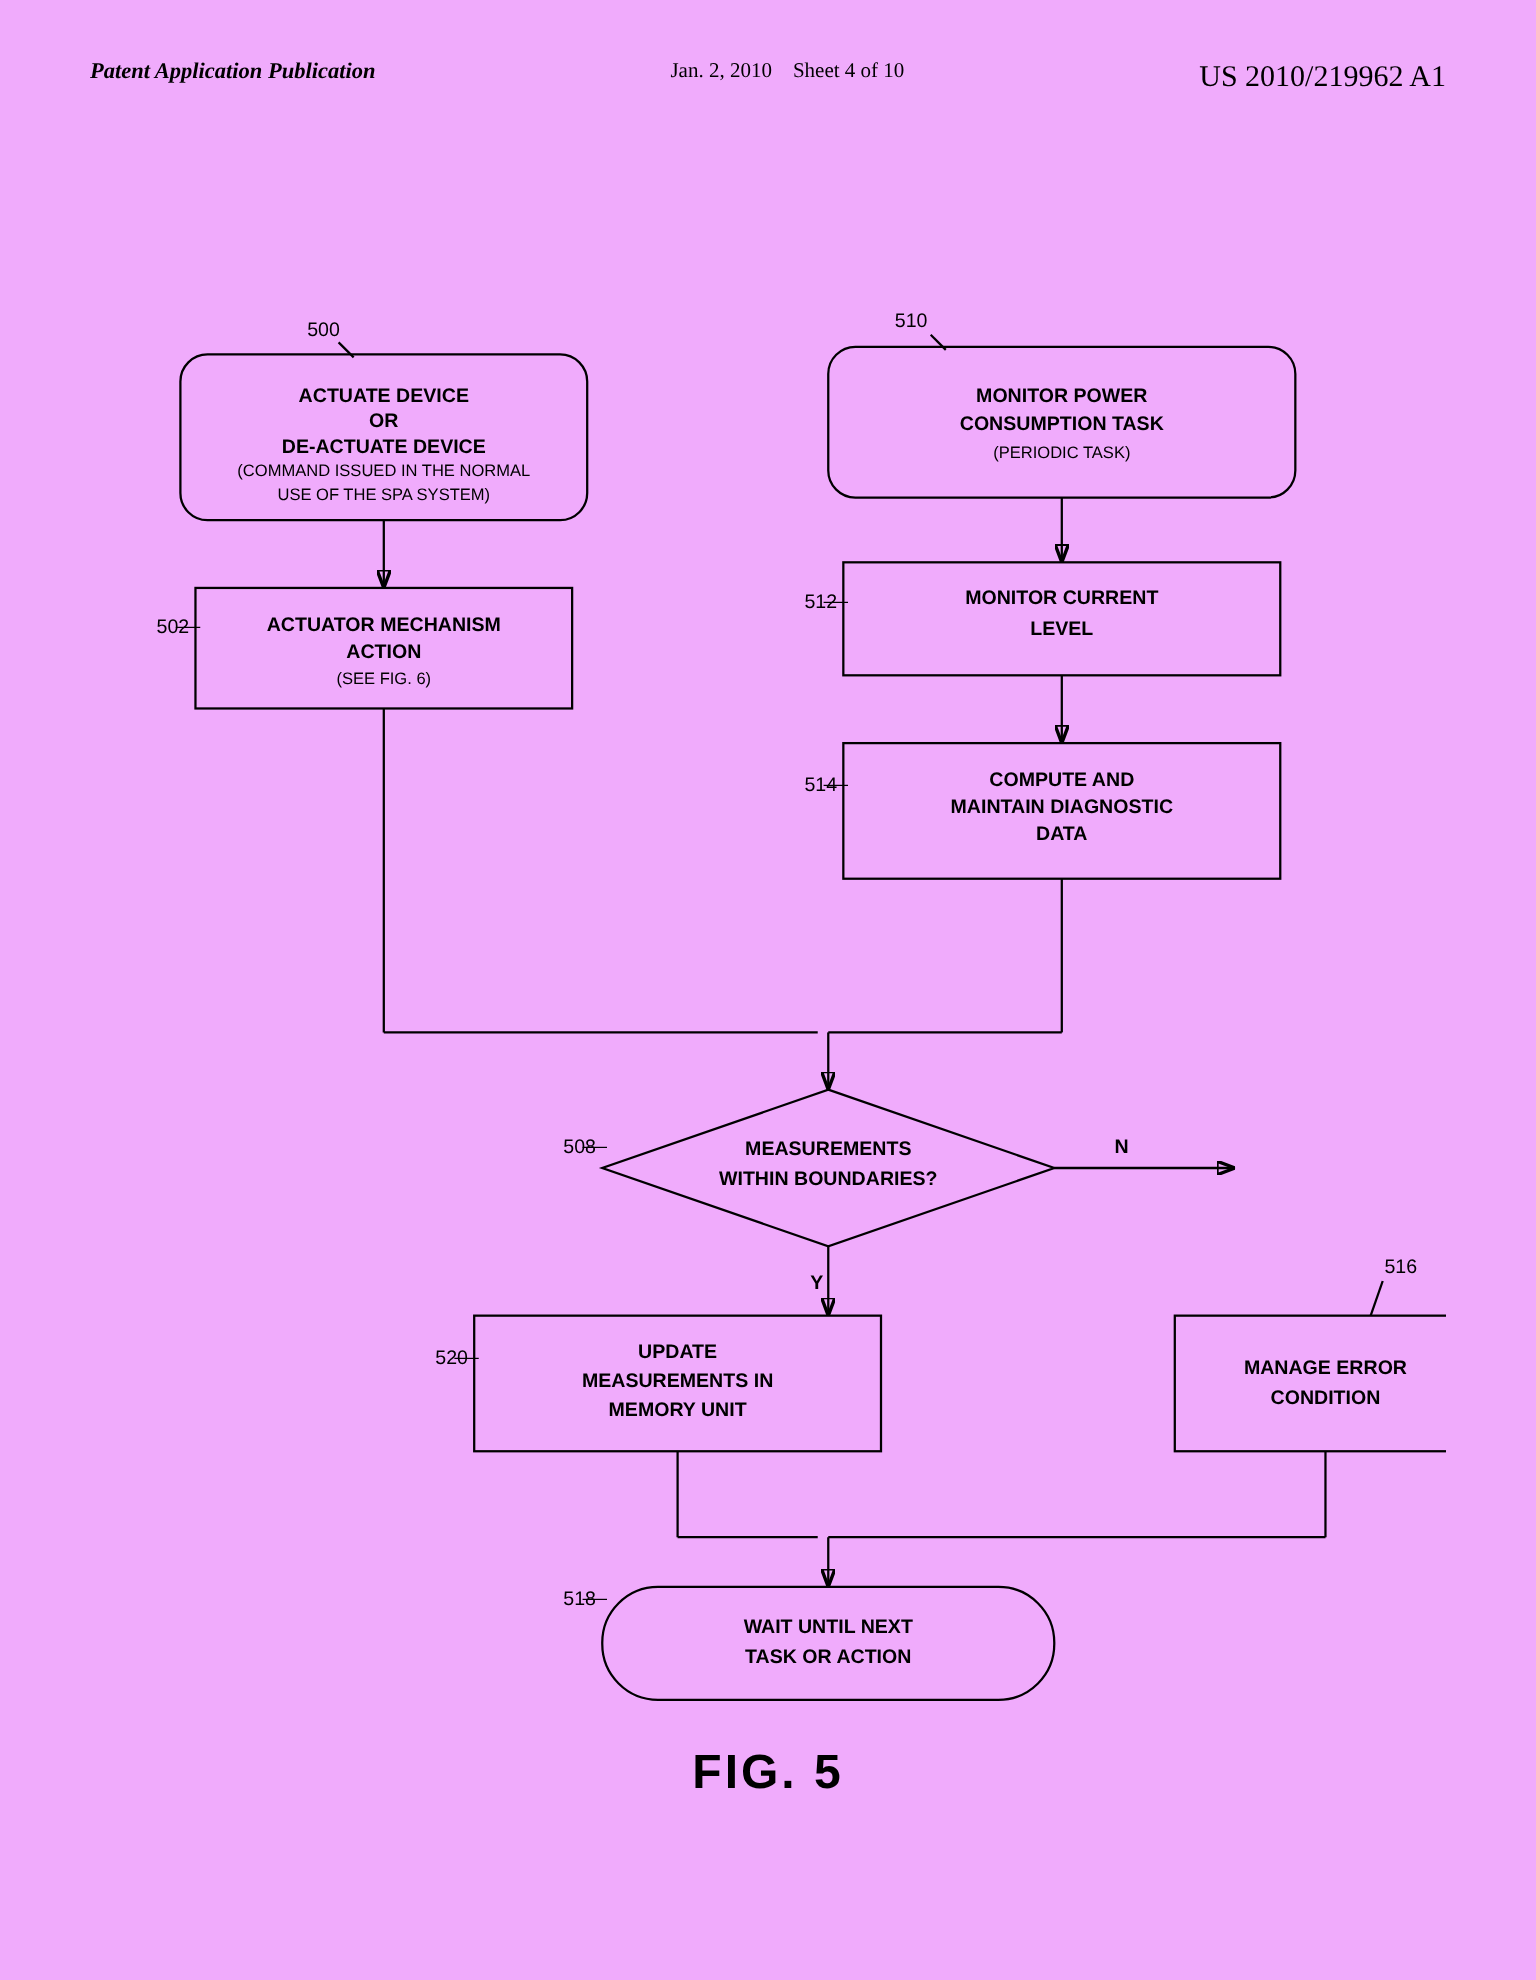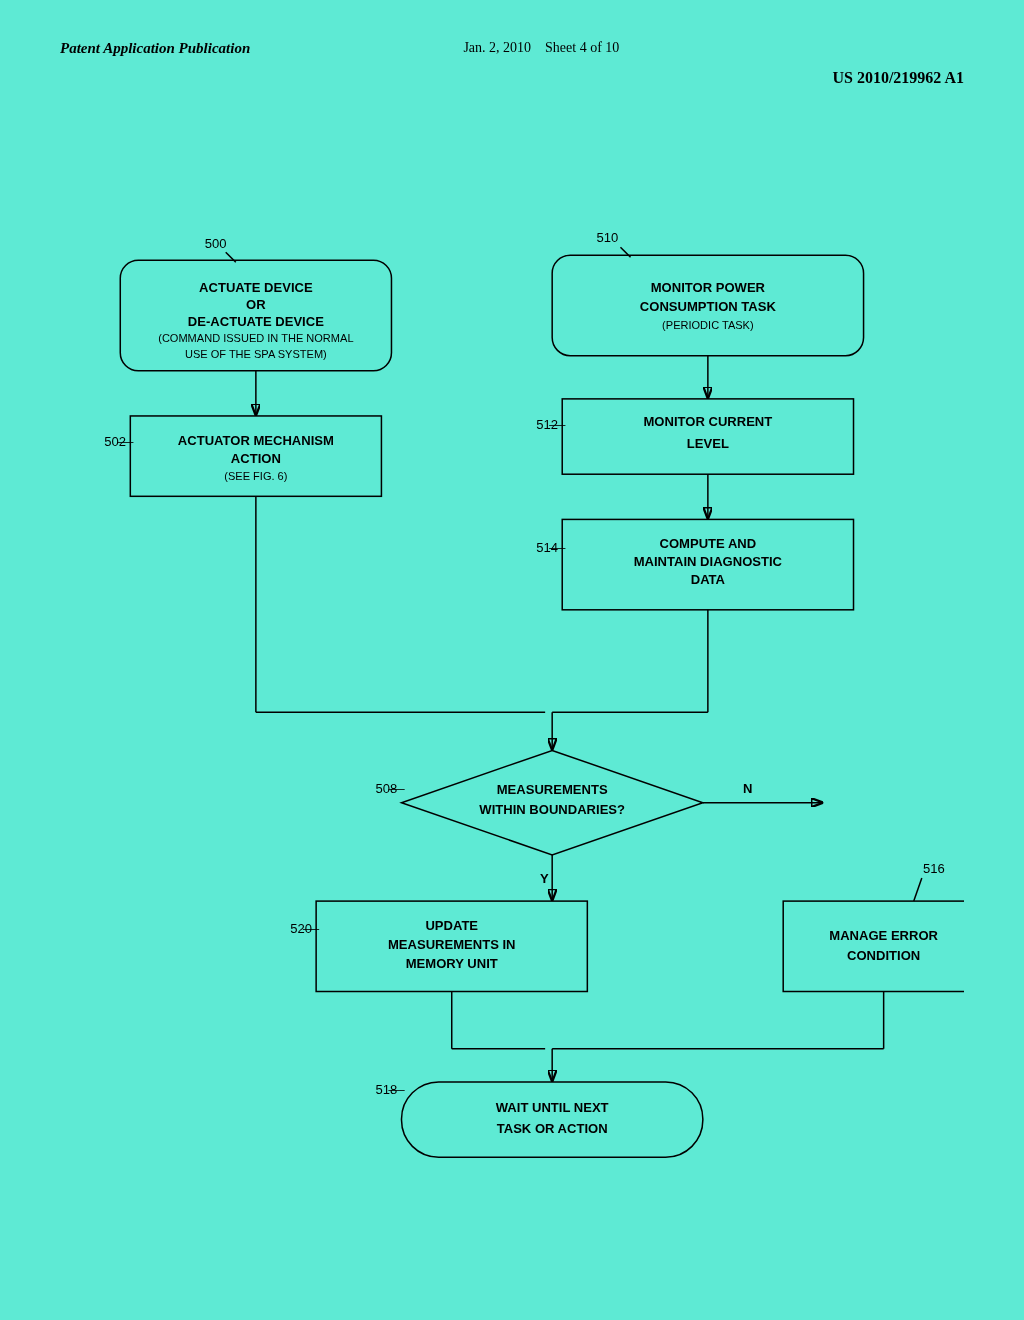--- a/index.html
+++ b/index.html
@@ -8,21 +8,21 @@
       font-family: 'Times New Roman', Times, serif;
       width: 1024px;
       min-height: 1320px;
       position: relative;
       overflow-x: hidden;
     }
 
     .page {
       width: 1024px;
       min-height: 1320px;
-      background: #5eead4;
+      background: #f0abfc;
       padding: 40px 60px;
       position: relative;
     }
 
     
     .header {
       display: flex;
       justify-content: space-between;
       align-items: flex-start;
       border-bottom: none;
@@ -32,23 +32,22 @@
     .header-left {
       font-weight: bold;
       font-style: italic;
       font-size: 15px;
     }
     .header-center {
       font-size: 14px;
       text-align: center;
     }
     .header-right {
-      font-size: 16px;
-      font-weight: bold;
-      margin-top: 29px;
+      font-size: 20px;
+      font-weight: normal;
     }
 
     
     .diagram-area {
       position: relative;
       width: 100%;
       height: 1050px;
     }
 
     svg.flowchart {
@@ -203,13 +202,14 @@
 
       <text x="325" y="940" class="label-text" text-anchor="end">518</text>
       <text x="327" y="940">—</text>
 
       <text x="490" y="955" class="node-text">WAIT UNTIL NEXT</text>
       <text x="490" y="975" class="node-text">TASK OR ACTION</text>
 
     </svg>
   </div>
 
+  <div class="fig-label">FIG. 5</div>
 </div>
 
 </body></html>

